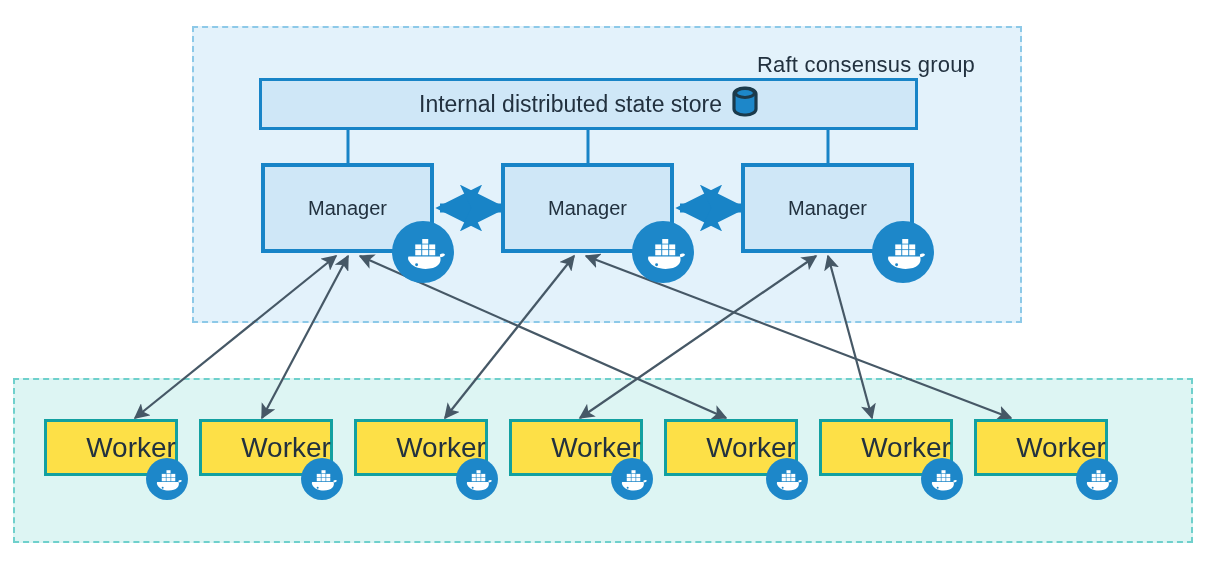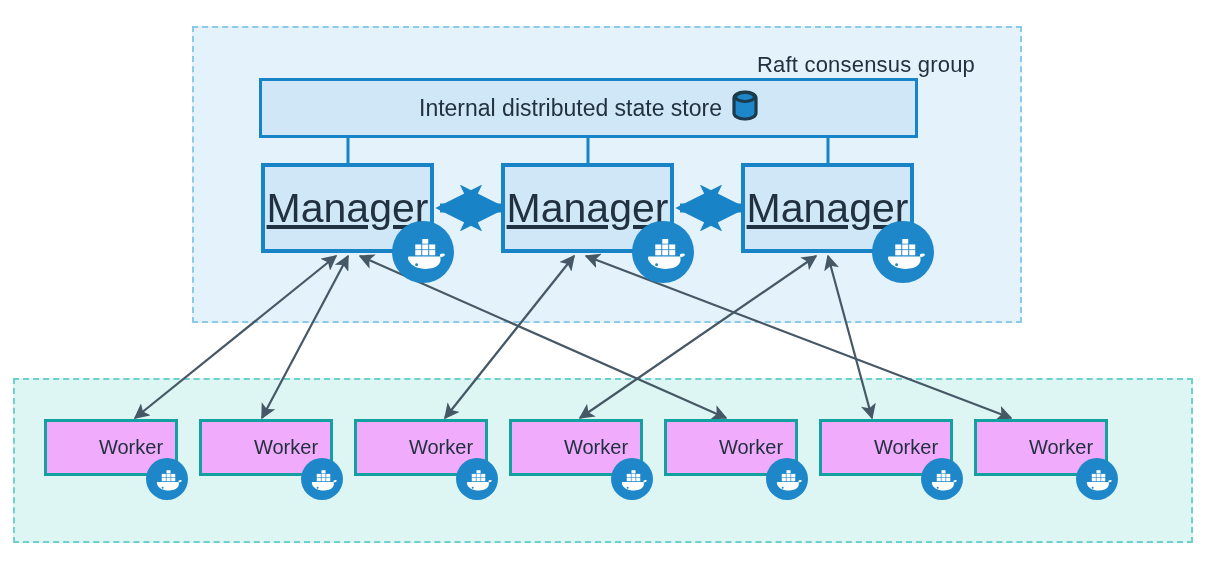--- a/index.html
+++ b/index.html
@@ -76,27 +76,26 @@
   }
   .node.store {
     background: #cfe7f7;
     border: 3px solid #1884c7;
     font-size: 23px;
     gap: 10px;
   }
   .node.manager {
     background: #cfe7f7;
     border: 4px solid #1884c7;
-    font-size: 41px;
-    text-decoration: underline;
+    font-size: 20px;
   }
   .node.worker {
-    background: #f0abfc;
+    background: #fde047;
     border: 3px solid #12a0a0;
-    font-size: 20px;
+    font-size: 28px;
     padding-left: 40px;
   }
 
   
   .whale {
     position: absolute;
     border-radius: 50%;
     background: #1d87c9;
     display: block;
   }
@@ -140,21 +139,21 @@
       <path d="M336,256 L135,418"></path>
       <path d="M348,256 L262,418"></path>
       <path d="M360,256 L726,418"></path>
       <path d="M574,256 L445,418"></path>
       <path d="M586,256 L1011,418"></path>
       <path d="M816,256 L580,418"></path>
       <path d="M828,256 L872,418"></path>
     </g>
   </svg>
 
-  <div class="node store" id="store-node" style="left:259px;top:78px;width:659px;height:60px;">
+  <div class="node store" id="store-node" style="left:259px;top:78px;width:659px;height:52px;">
     <span>Internal distributed state store</span>
     <span class="db-icon">
       <svg width="26" height="31" viewBox="0 0 26 31">
         <rect x="2" y="2" width="22" height="27" rx="10" ry="6" fill="#1d87c9" stroke="#1b3a4b" stroke-width="3.2"></rect>
         <ellipse cx="13" cy="7" rx="9.4" ry="4.4" fill="#1d87c9" stroke="#1b3a4b" stroke-width="3"></ellipse>
       </svg>
     </span>
   </div>
 
   <div class="node manager" style="left:261px;top:163px;width:173px;height:90px;">

